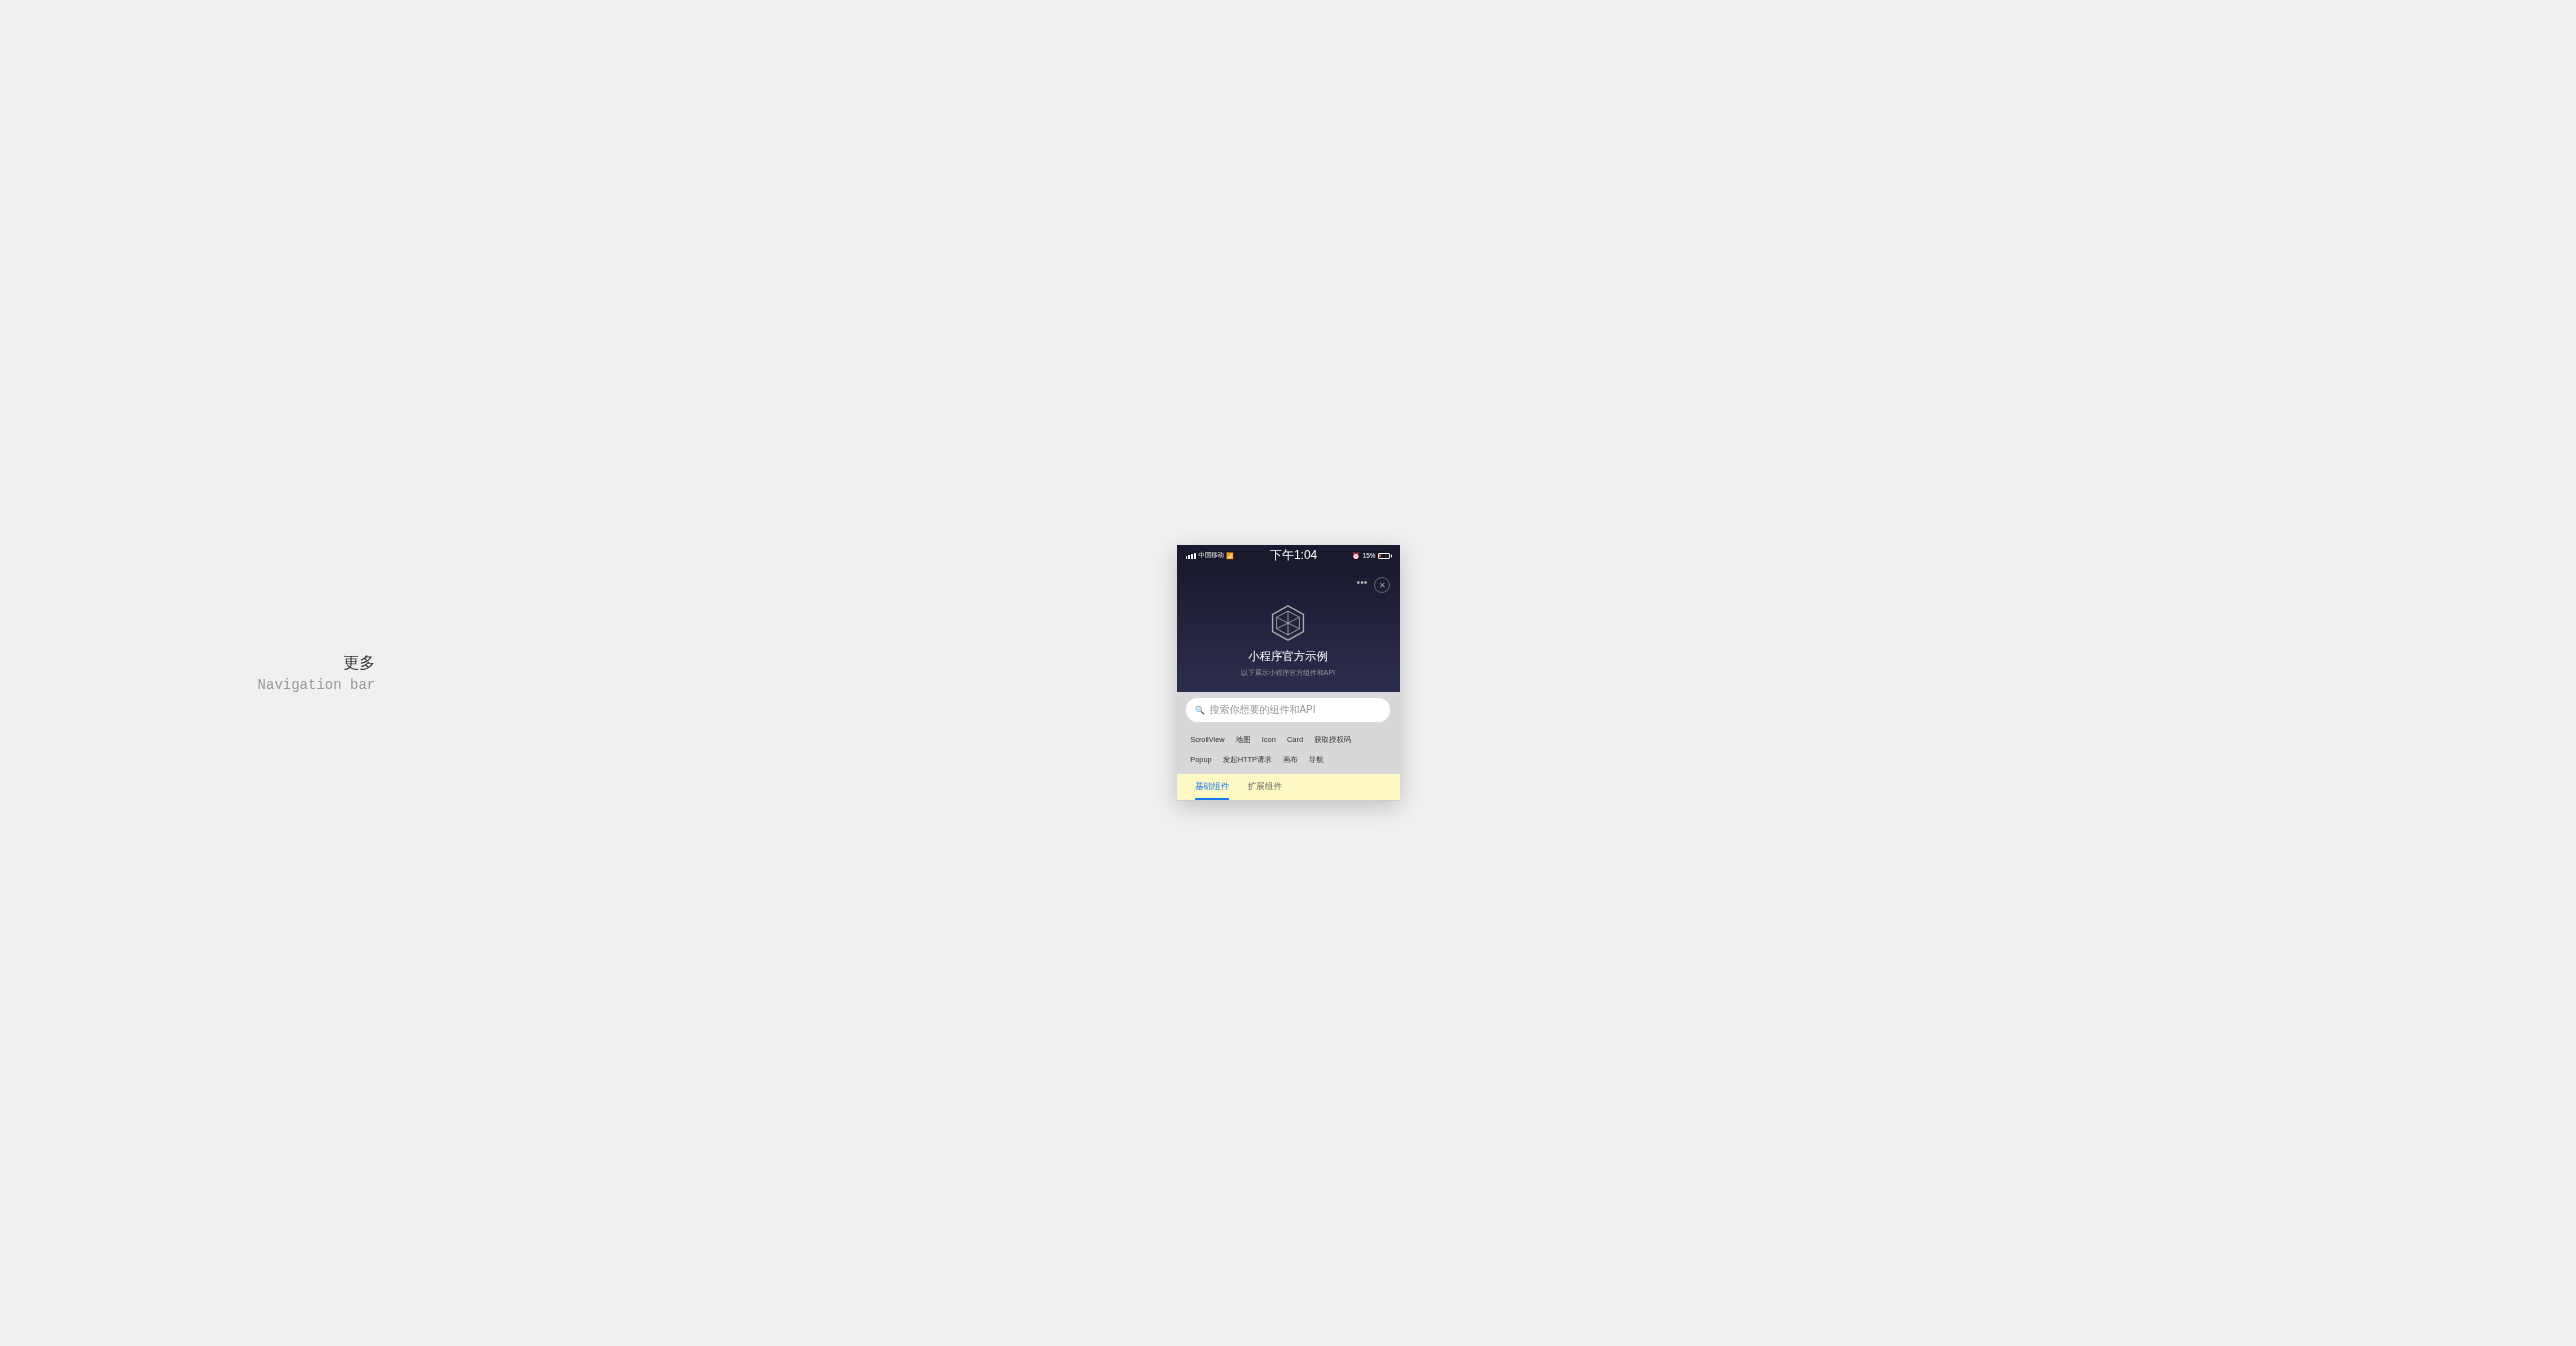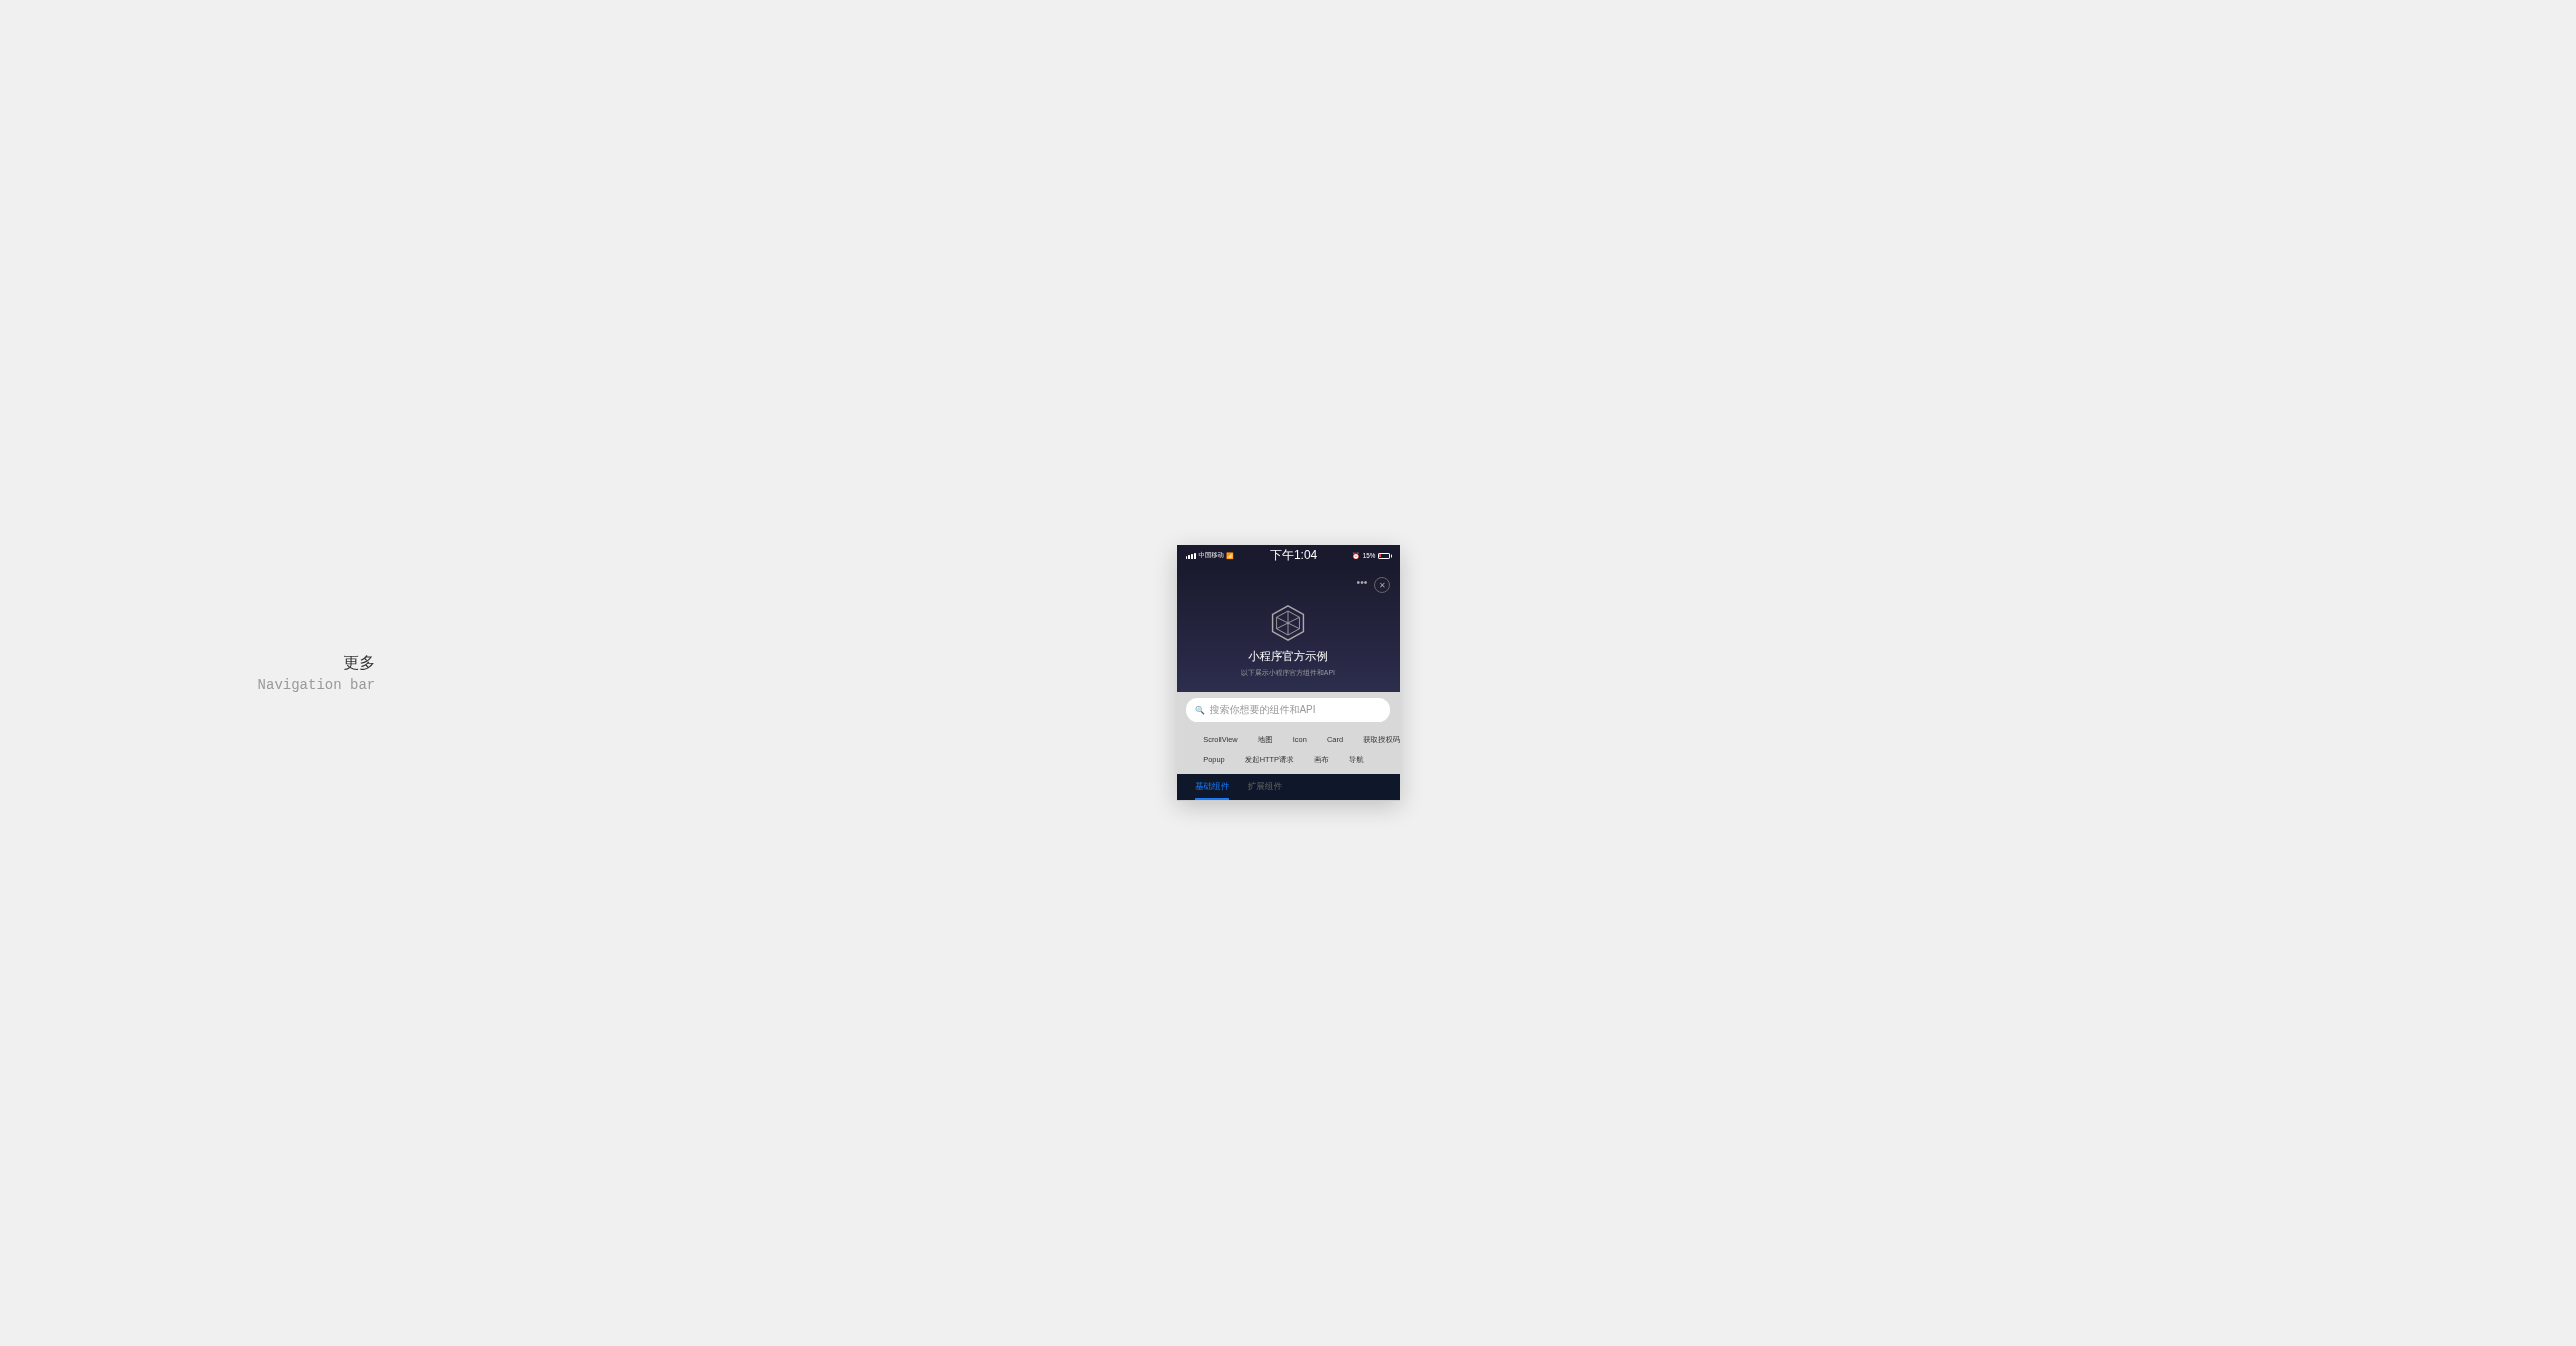--- a/index.html
+++ b/index.html
@@ -218,37 +218,36 @@
     }
 
     
     .tags-container {
       background: #d8d8d8;
       padding: 4.6px 9.2px 2.3px;
     }
 
     .tags-row {
       display: flex;
-      gap: 11px;
+      gap: 2px;
       margin-bottom: 4.6px;
       flex-wrap: nowrap;
-      margin-left: 13px;
     }
 
     .tag {
       font-size: 7.4px;
       color: #333;
       padding: 2.3px 4.6px;
       white-space: nowrap;
       cursor: pointer;
     }
 
     
     .tab-bar {
-      background: #0f172a;
+      background: #fef9c3;
       display: flex;
       border-bottom: 0.6px solid #ccc;
       padding: 0 9.2px;
     }
 
     .tab-item {
       padding: 6.9px 9.2px;
       font-size: 8.6px;
       cursor: pointer;
       position: relative;

